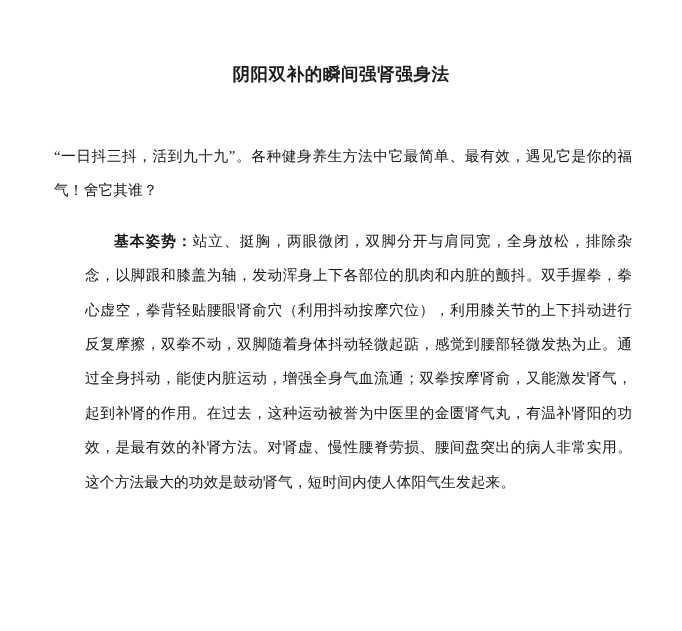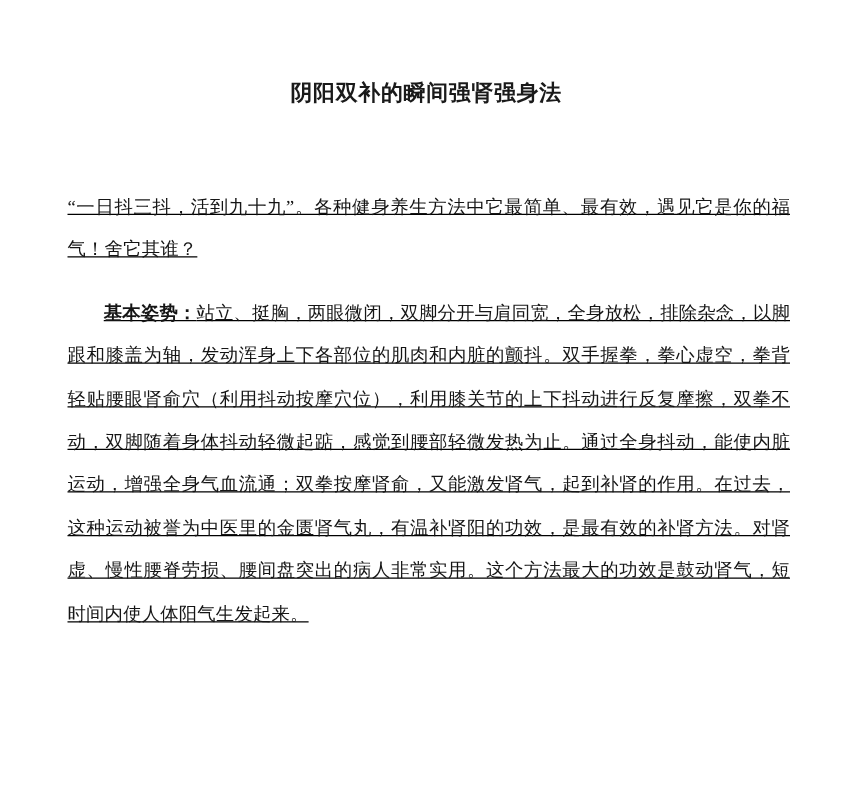--- a/index.html
+++ b/index.html
@@ -29,38 +29,38 @@
     text-align: center;
     font-family: "Liberation Serif", serif;
     font-size: 17.5px;
     font-weight: bold;
     letter-spacing: 0.6px;
     color: #1a1a1a;
   }
   .body-text {
     position: absolute;
     left: 54px;
-    top: 149px;
+    top: 139px;
     width: 578px;
-    text-decoration: underline;
   }
   .para {
     margin: 0 0 0 0;
     font-size: 14.7px;
     line-height: 34.4px;
     text-align: justify;
     text-justify: inter-ideograph;
     color: #151515;
     letter-spacing: 0.15px;
   }
   .para + .para {
     margin-top: 16px;
   }
   .indent {
     text-indent: 29px;
+    margin-left: 31px;
   }
   .b {
     font-weight: bold;
   }
 </style>
 </head>
 <body>
 
 <div class="page">
 

